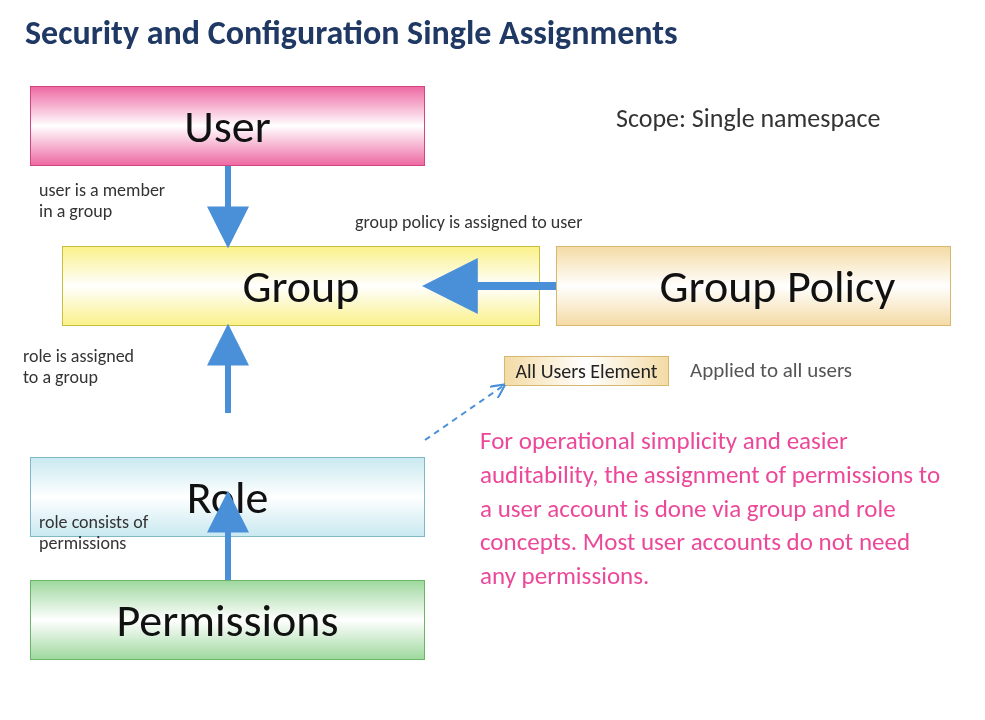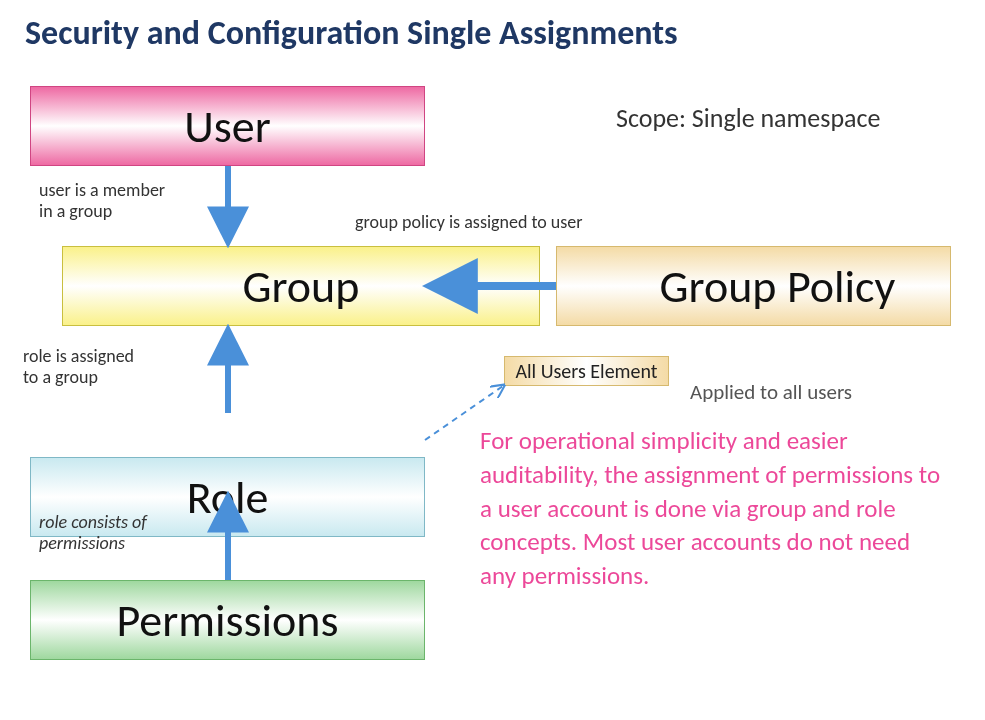--- a/index.html
+++ b/index.html
@@ -113,26 +113,26 @@
 <div class="box box-aup" style="left:504px; top:356px; width:165px; height:30px;">
   <span>All Users Element</span>
 </div>
 
 <div class="label" style="left:39px; top:180px; white-space:pre;">user is a member
 in a group</div>
 
 <div class="label" style="left:23px; top:346px; white-space:pre;">role is assigned
 to a group</div>
 
-<div class="label" style="left:39px; top:512px; white-space:pre;font-style:italic;">role consists of
+<div class="label" style="left:39px; top:512px; white-space:pre;">role consists of
 permissions</div>
 
 <div class="label" style="left:355px; top:212px;">group policy is assigned to user</div>
 
-<div class="label" style="left:690px; top:380px; font-size:21px; color:#555;">Applied to all users</div>
+<div class="label" style="left:690px; top:358px; font-size:21px; color:#555;">Applied to all users</div>
 
 <div class="desc" style="left:480px; top:424px; width:470px;">For operational simplicity and easier auditability, the assignment of permissions to a user account is done via group and role concepts. Most user accounts do not need any permissions.</div>
 
 <svg class="arrows" width="985" height="720">
   <defs>
     <marker id="ah" viewBox="0 0 10 10" refX="8" refY="5" markerWidth="7" markerHeight="7" orient="auto-start-reverse">
       <path d="M 0 0 L 10 5 L 0 10 z" fill="#4a90d9"></path>
     </marker>
     <marker id="ah-open" viewBox="0 0 10 10" refX="8" refY="5" markerWidth="7" markerHeight="7" orient="auto-start-reverse">
       <path d="M 0 0 L 10 5 L 0 10" fill="none" stroke="#4a90d9" stroke-width="1.5"></path>

